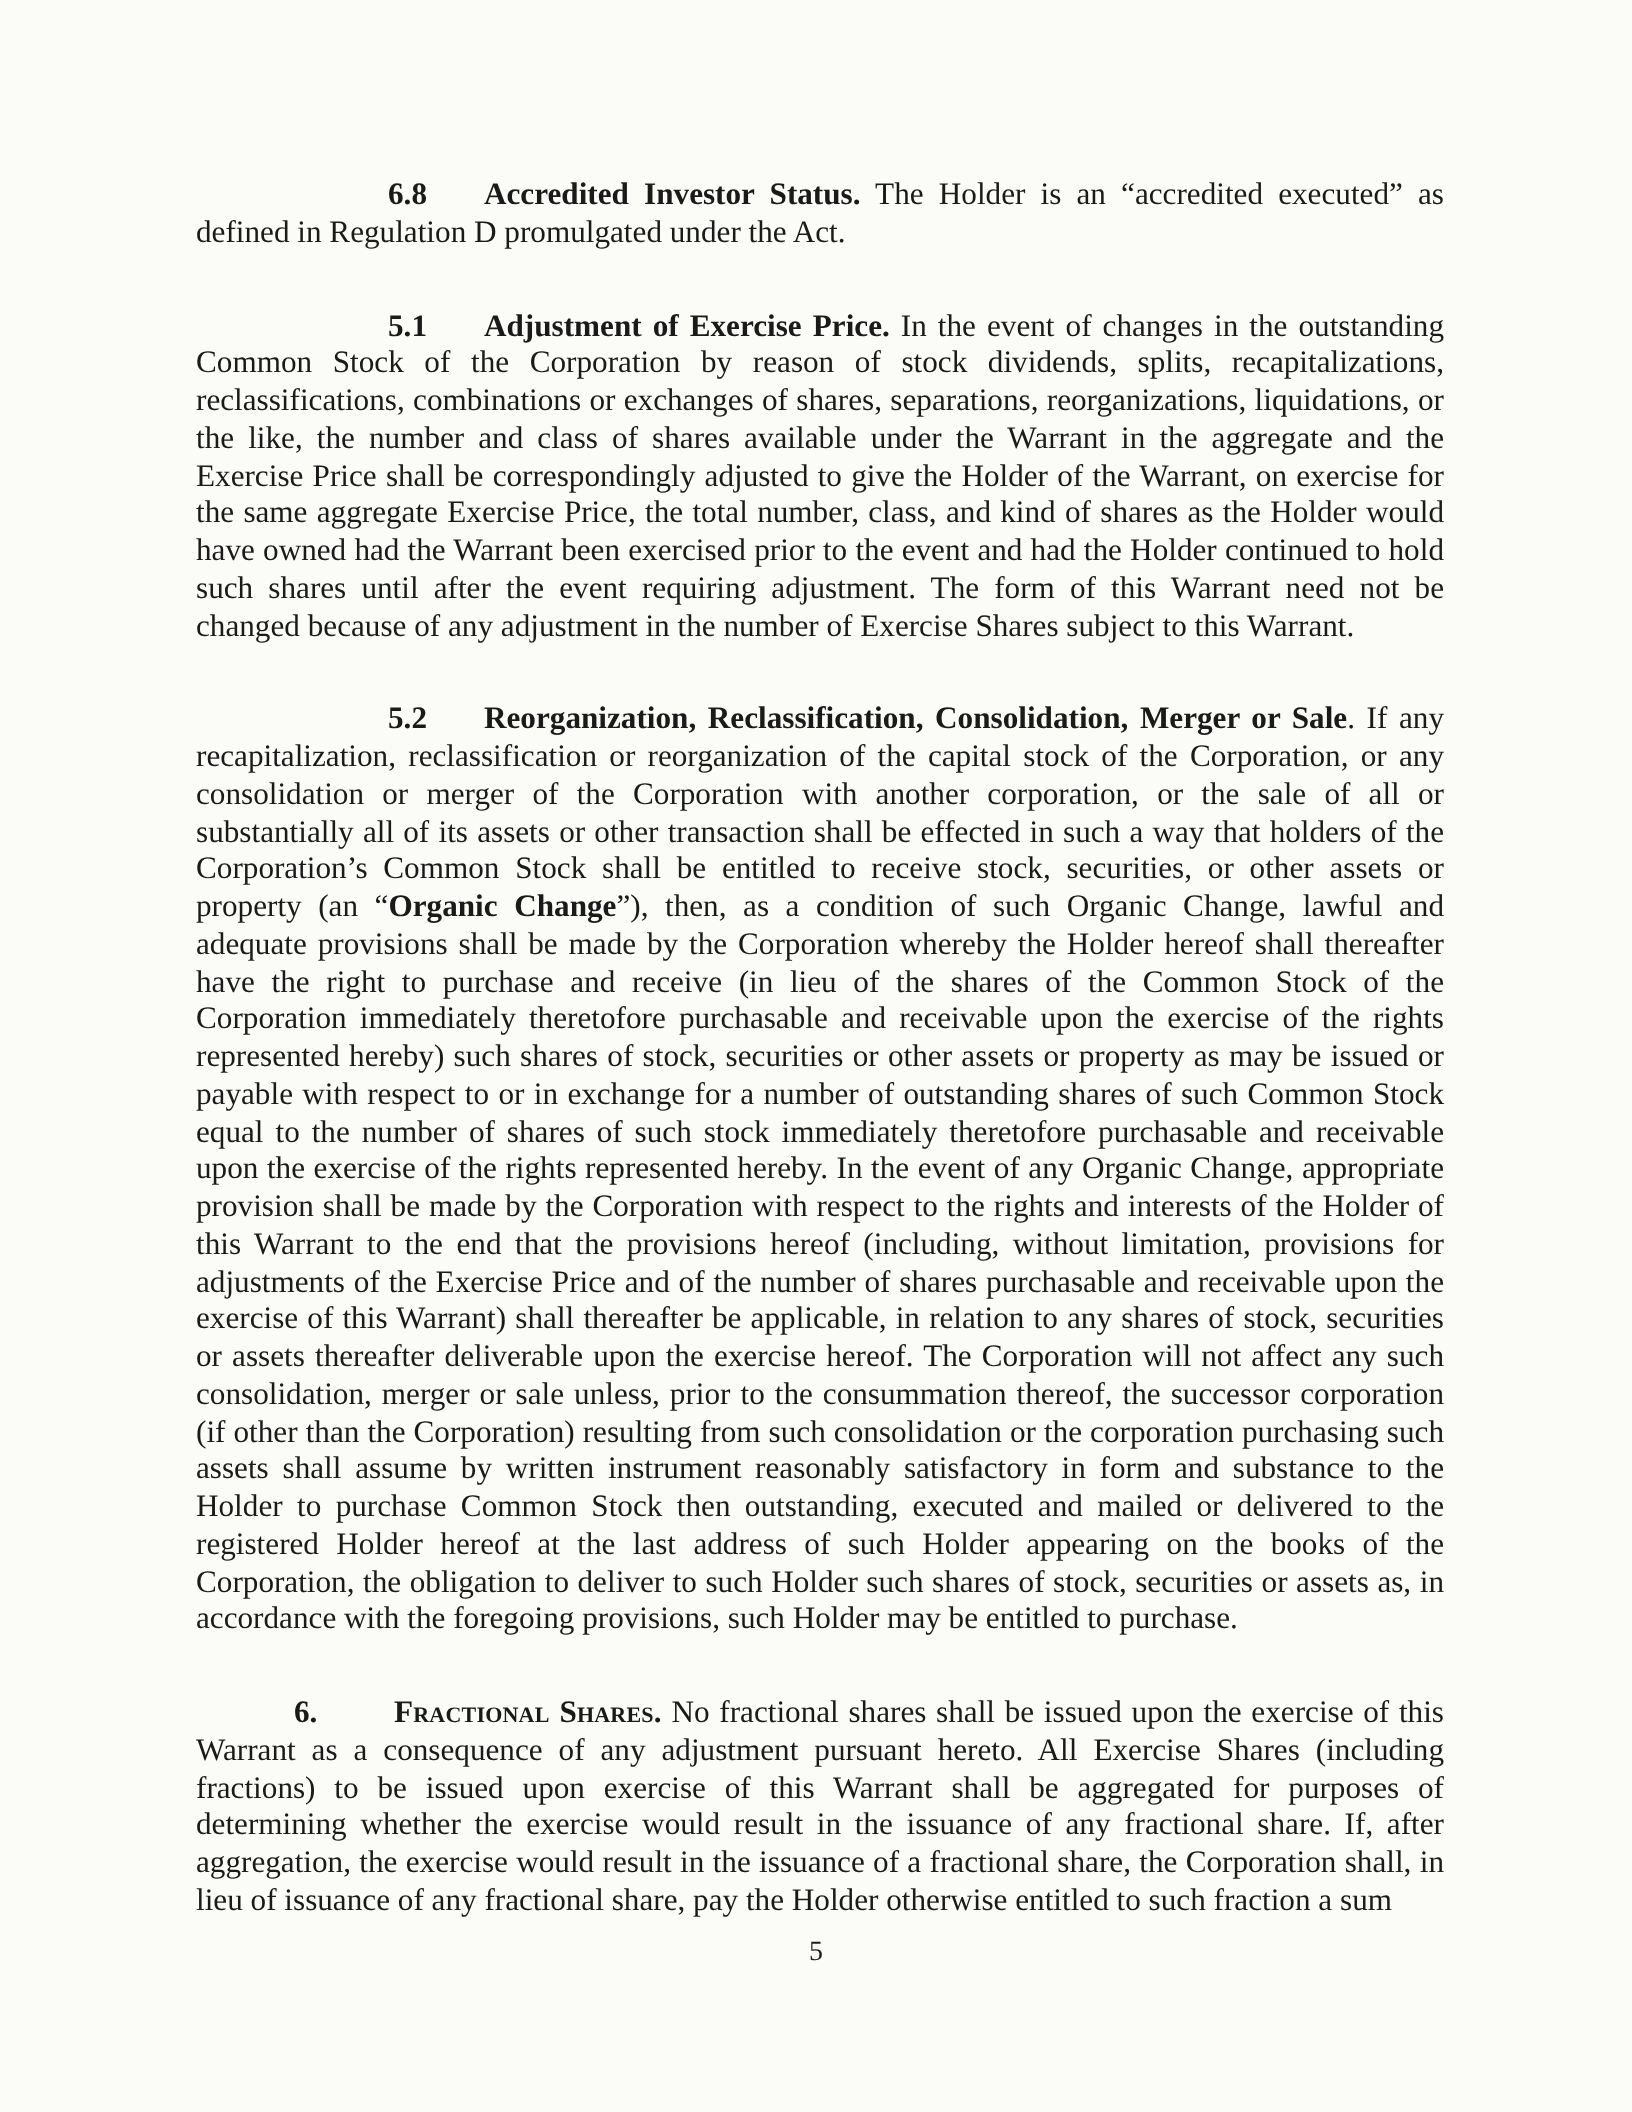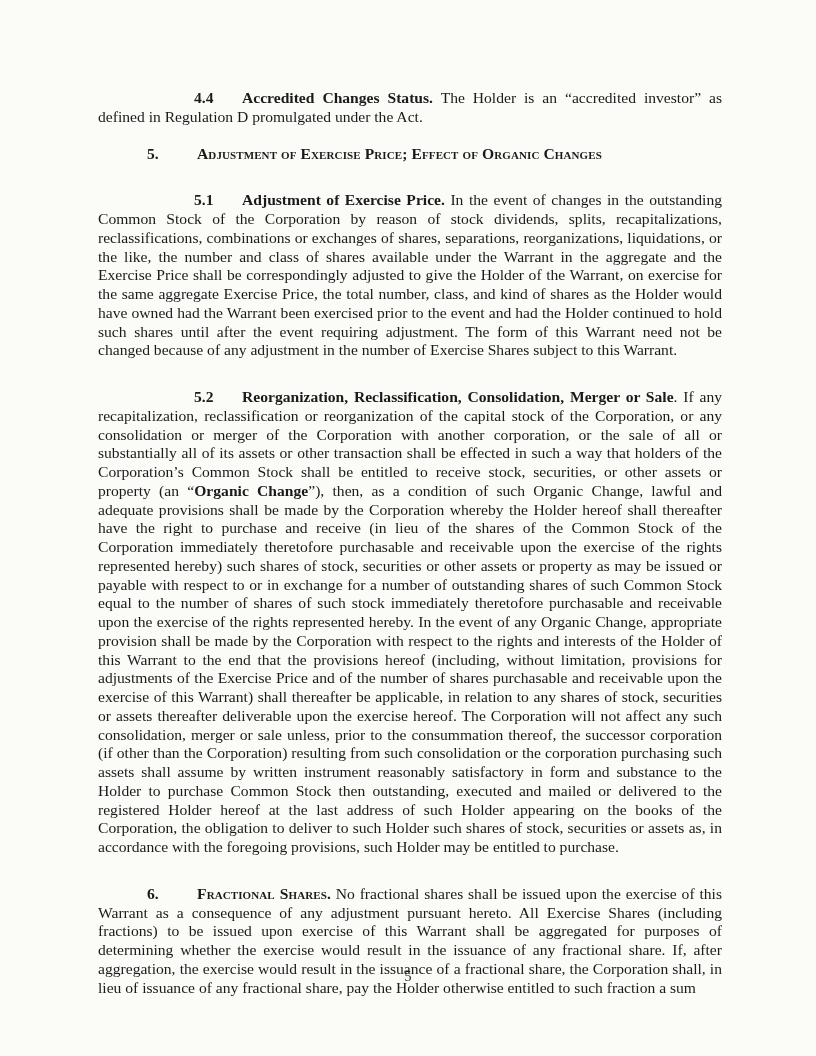--- a/index.html
+++ b/index.html
@@ -21,23 +21,22 @@
   .title { font-weight: bold; }
   .sc { font-weight: bold; font-variant: small-caps; letter-spacing: 0.1px; }
   .bi { font-weight: bold; }
   .footer { position: absolute; top: 969px; left: 0; width: 816px; text-align: center; font-size: 14px; font-family: "Liberation Serif", serif; }
 </style>
 </head>
 <body>
 
 <div class="page">
 
-  <p class="para first indent2"><span class="num sub">4.4</span><span class="title">Accredited Changes Status.</span><span> The Holder is an “accredited investor” as defined in Regulation D promulgated under the Act.</span></p>
+  <p class="para first indent2"><span class="num sub">6.8</span><span class="title">Accredited Investor Status.</span><span> The Holder is an “accredited executed” as defined in Regulation D promulgated under the Act.</span></p>
 
-  <p class="sec-head indent1"><span class="num sec">5.</span><span class="sc">Adjustment of Exercise Price; Effect of Organic Changes</span></p>
 
   <p class="para indent2"><span class="num sub">5.1</span><span class="title">Adjustment of Exercise Price.</span><span>  In the event of changes in the outstanding Common Stock of the Corporation by reason of stock dividends, splits, recapitalizations, reclassifications, combinations or exchanges of shares, separations, reorganizations, liquidations, or the like, the number and class of shares available under the Warrant in the aggregate and the Exercise Price shall be correspondingly adjusted to give the Holder of the Warrant, on exercise for the same aggregate Exercise Price, the total number, class, and kind of shares as the Holder would have owned had the Warrant been exercised prior to the event and had the Holder continued to hold such shares until after the event requiring adjustment.  The form of this Warrant need not be changed because of any adjustment in the number of Exercise Shares subject to this Warrant.</span></p>
 
   <p class="para indent2"><span class="num sub">5.2</span><span class="title">Reorganization, Reclassification, Consolidation, Merger or Sale</span><span>.  If any recapitalization, reclassification or reorganization of the capital stock of the Corporation, or any consolidation or merger of the Corporation with another corporation, or the sale of all or substantially all of its assets or other transaction shall be effected in such a way that holders of the Corporation’s Common Stock shall be entitled to receive stock, securities, or other assets or property (an “</span><span class="bi">Organic Change</span><span>”), then, as a condition of such Organic Change, lawful and adequate provisions shall be made by the Corporation whereby the Holder hereof shall thereafter have the right to purchase and receive (in lieu of the shares of the Common Stock of the Corporation immediately theretofore purchasable and receivable upon the exercise of the rights represented hereby) such shares of stock, securities or other assets or property as may be issued or payable with respect to or in exchange for a number of outstanding shares of such Common Stock equal to the number of shares of such stock immediately theretofore purchasable and receivable upon the exercise of the rights represented hereby. In the event of any Organic Change, appropriate provision shall be made by the Corporation with respect to the rights and interests of the Holder of this Warrant to the end that the provisions hereof (including, without limitation, provisions for adjustments of the Exercise Price and of the number of shares purchasable and receivable upon the exercise of this Warrant) shall thereafter be applicable, in relation to any shares of stock, securities or assets thereafter deliverable upon the exercise hereof.  The Corporation will not affect any such consolidation, merger or sale unless, prior to the consummation thereof, the successor corporation (if other than the Corporation) resulting from such consolidation or the corporation purchasing such assets shall assume by written instrument reasonably satisfactory in form and substance to the Holder to purchase Common Stock then outstanding, executed and mailed or delivered to the registered Holder hereof at the last address of such Holder appearing on the books of the Corporation, the obligation to deliver to such Holder such shares of stock, securities or assets as, in accordance with the foregoing provisions, such Holder may be entitled to purchase.</span></p>
 
   <p class="para indent1"><span class="num sec">6.</span><span class="sc">Fractional Shares.</span><span>  No fractional shares shall be issued upon the exercise of this Warrant as a consequence of any adjustment pursuant hereto.  All Exercise Shares (including fractions) to be issued upon exercise of this Warrant shall be aggregated for purposes of determining whether the exercise would result in the issuance of any fractional share.  If, after aggregation, the exercise would result in the issuance of a fractional share, the Corporation shall, in lieu of issuance of any fractional share, pay the Holder otherwise entitled to such fraction a sum</span></p>
 
 </div>
 
 <div class="footer">5</div>

